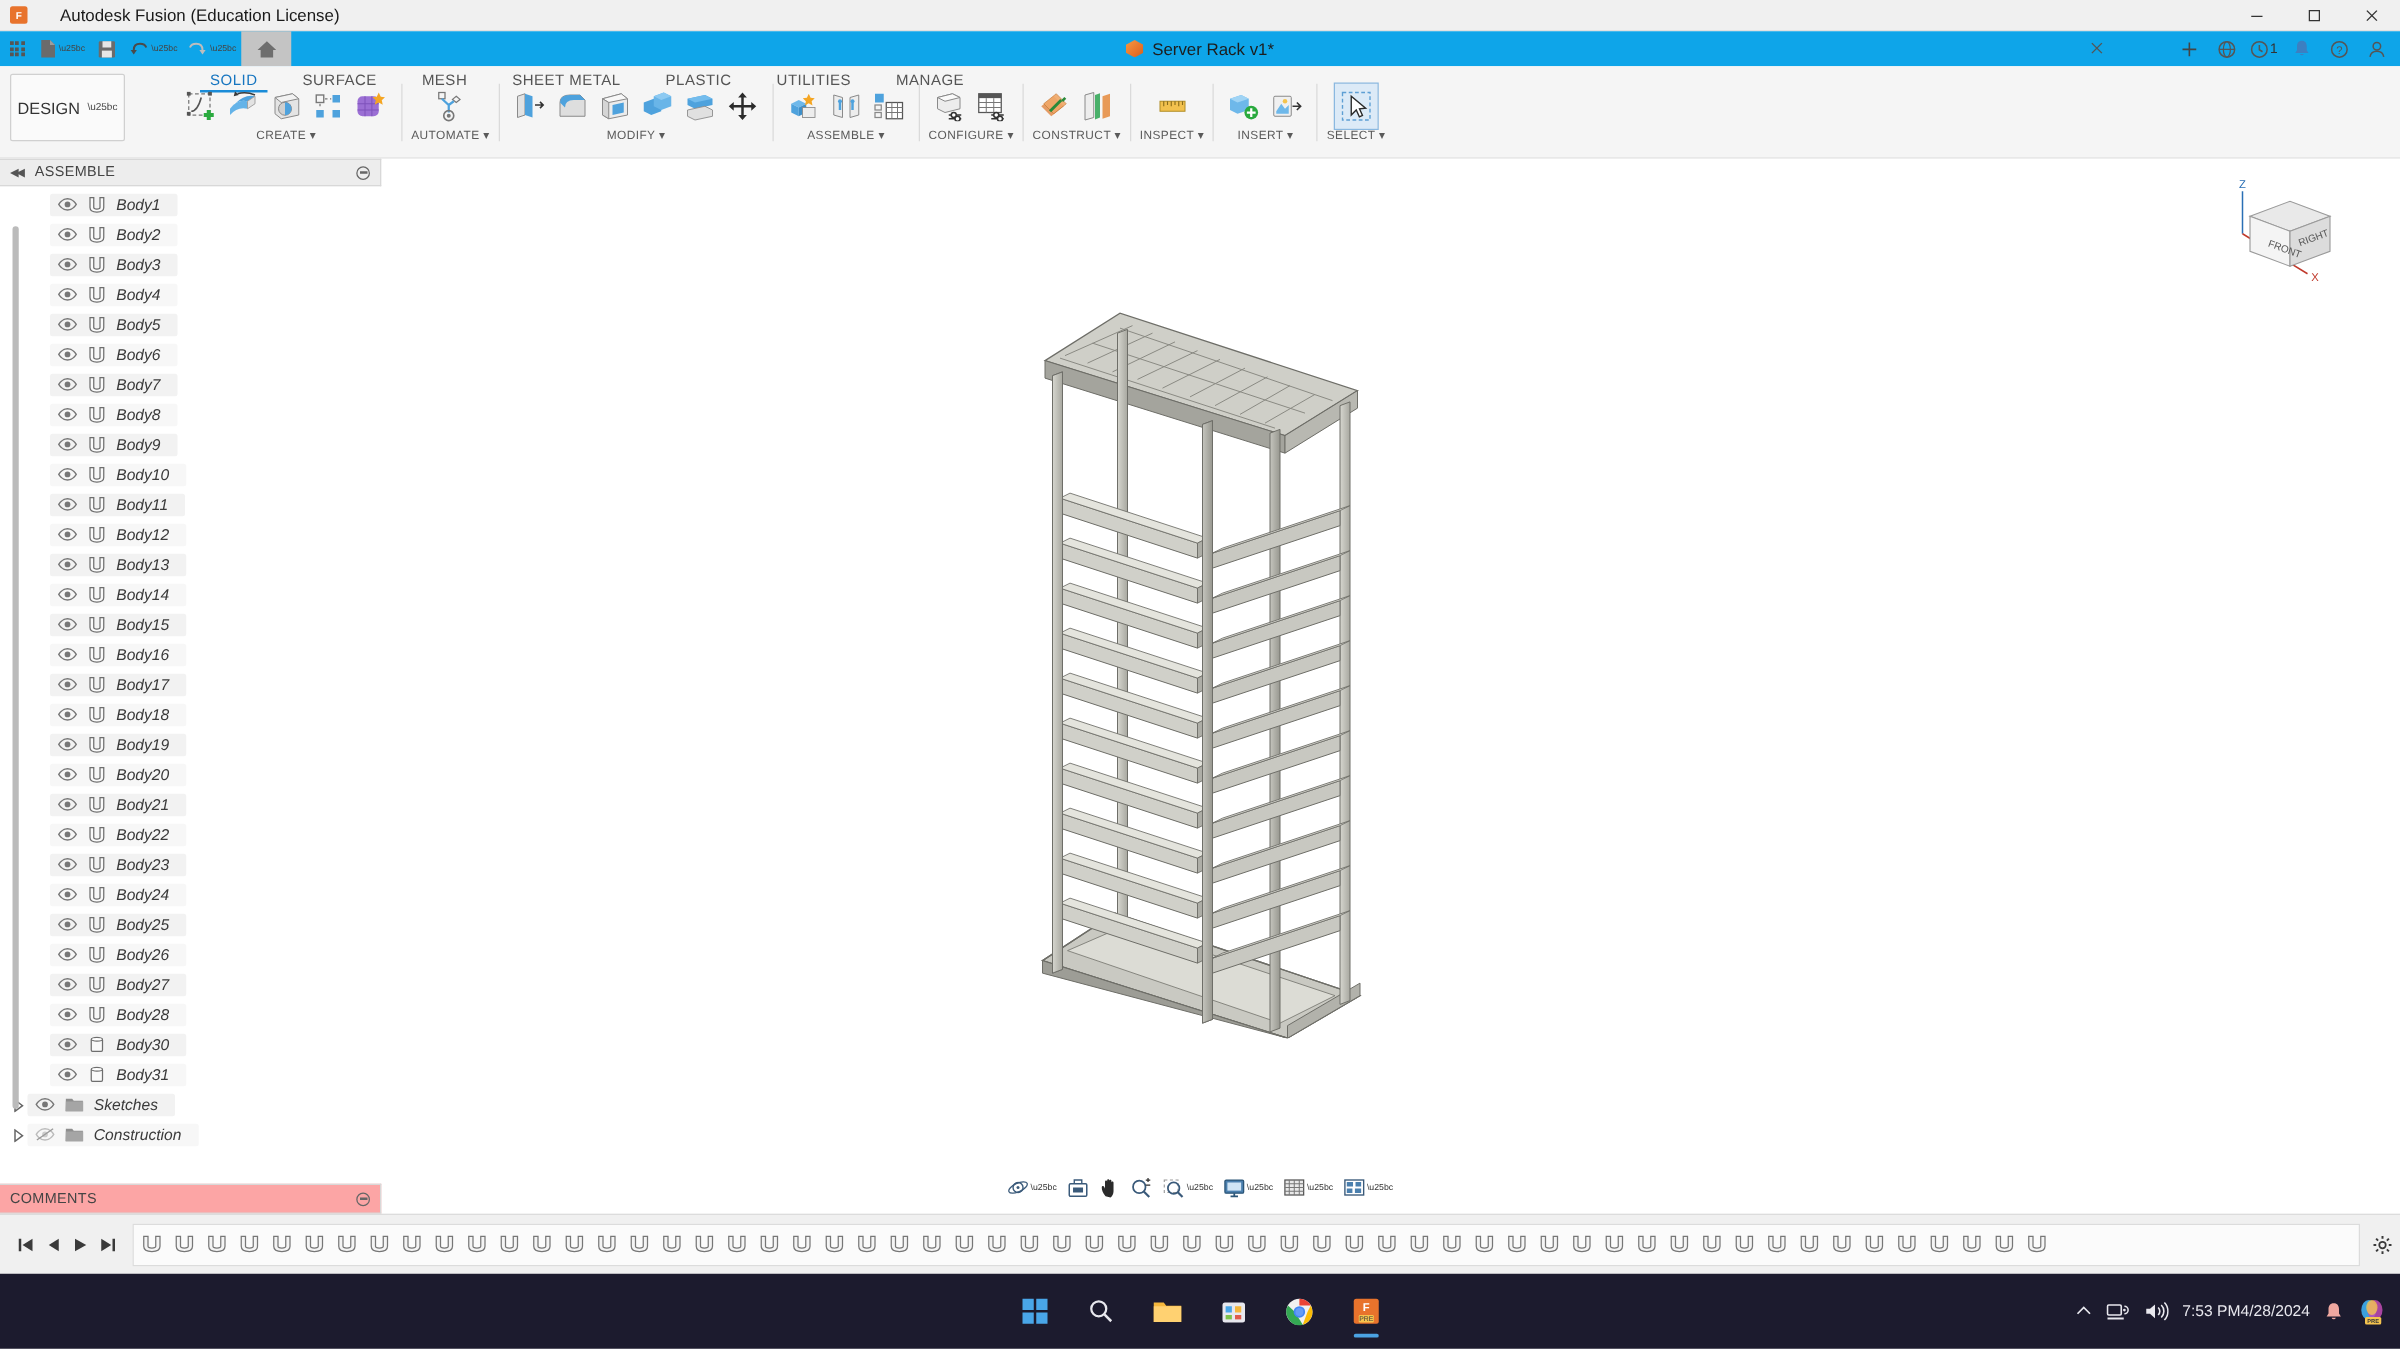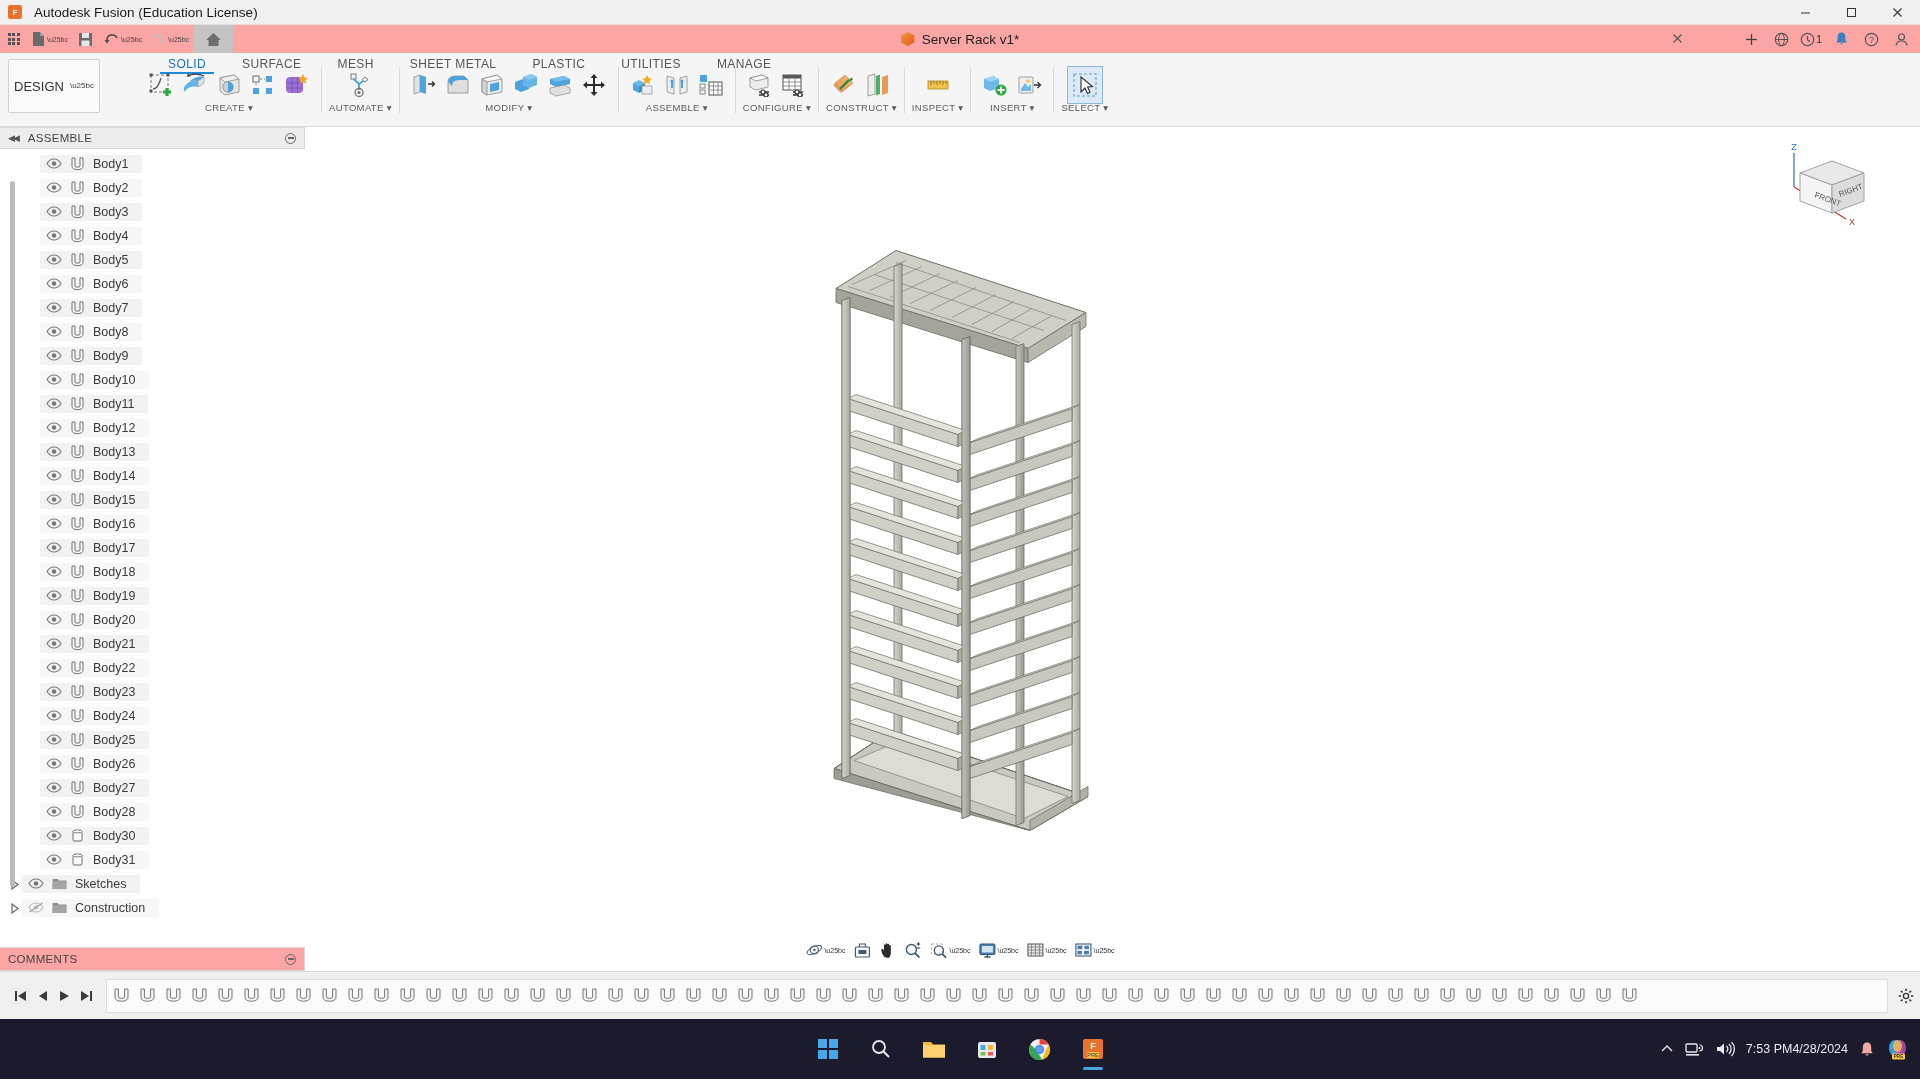--- a/index.html
+++ b/index.html
@@ -14,27 +14,27 @@
 
   
   .titlebar{
     height:25px; background:#f0f0f0; display:flex; align-items:center;
     border-bottom:1px solid #e0e0e0; position:relative;
   }
   .tb-logo{
     width:14px;height:14px;margin-left:8px;background:#e8732c;border-radius:2px;
     display:flex;align-items:center;justify-content:center;color:#fff;font-size:8px;font-weight:bold;
   }
-  .tb-title{ margin-left:12px; font-size:13.5px; color:#1a1a1a; }
+  .tb-title{ margin-left:26px; font-size:13.5px; color:#1a1a1a; }
   .tb-win{ position:absolute; right:0; top:0; height:25px; display:flex; }
   .tb-btn{ width:46px;height:25px;display:flex;align-items:center;justify-content:center;font-size:12px;color:#333;}
 
   
   .qab{
-    height:28px;background:#fca5a5;display:flex;align-items:center;position:relative;
+    height:28px;background:#0ea5e9;display:flex;align-items:center;position:relative;
   }
   .qab-item{
     height:28px; min-width:27px; display:flex; align-items:center; justify-content:center;
     padding:0 4px; cursor:default;
   }
   .qab-item.home{ background:#c4c4c4; width:40px; }
   .grid-icon{ display:grid;grid-template-columns:repeat(3,3px);grid-template-rows:repeat(3,3px);gap:1.5px;}
   .grid-icon i{ background:#555; display:block; width:3px;height:3px;}
   .caret{ font-size:7px;color:#444;margin-left:2px; line-height:1;}
 
@@ -100,21 +100,21 @@
     display:flex;align-items:center;padding:0 8px;gap:10px;font-size:11.5px;color:#444;
     letter-spacing:.3px;position:relative;
   }
   .collapse-ico{ font-size:9px;color:#555;letter-spacing:-2px;}
   .browser-hd .dot{
     position:absolute;right:8px;width:11px;height:11px;border-radius:50%;
     border:1.5px solid #666; display:flex;align-items:center;justify-content:center;
   }
   .browser-hd .dot:after{ content:"";width:6px;height:1.5px;background:#666;}
   .tree{
-    flex:1; overflow:hidden; position:relative; padding-top:3px;
+    flex:1; overflow:hidden; position:relative; padding-top:3px;font-style:italic;
   }
   .tree-scroll-track{
     position:absolute;left:10px;top:32px;width:5px;bottom:60px;background:#bbb;border-radius:3px;
   }
   .node{
     height:24px;display:flex;align-items:center;gap:0;padding-left:40px;font-size:12.5px;color:#3a3a3a;
   }
   .node .hit{ display:flex;align-items:center;gap:8px;padding:2px 14px 2px 6px;border-radius:2px;}
   .node:nth-child(odd) .hit{ background:#f2f2f2; }
   .node:nth-child(even) .hit{ background:#f7f7f7; }

